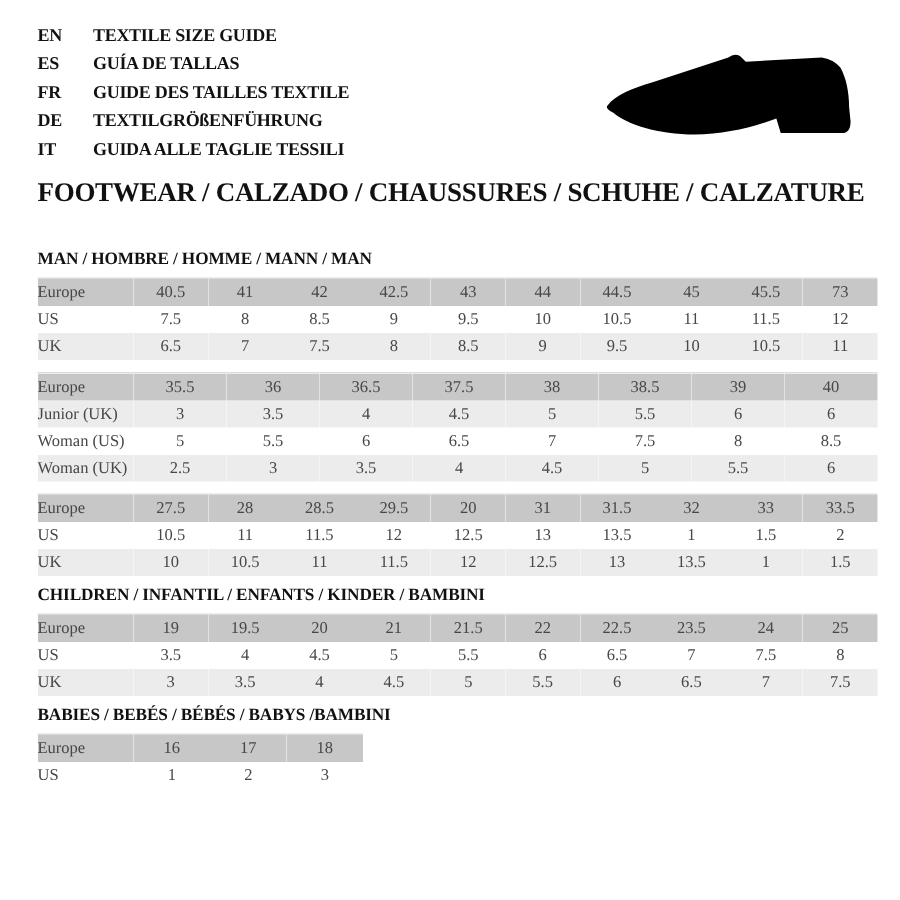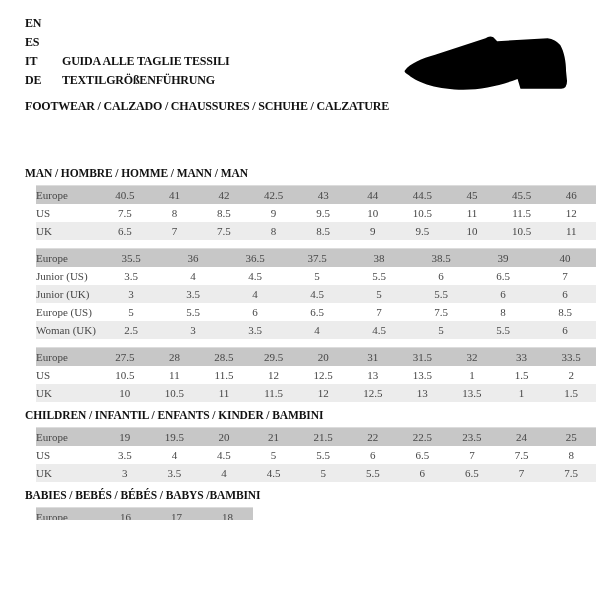--- a/index.html
+++ b/index.html
@@ -13,64 +13,70 @@
   }
   
   .header { position: absolute; left: 25px; top: 14px; }
   .lang-row { display: flex; line-height: 19px; }
   .lang-code, .lang-title {
     font-size: 12px; font-weight: bold; letter-spacing: -0.2px;
     color: var(--title-text, #111); white-space: nowrap;
   }
   .lang-code { width: 37px; flex: 0 0 37px; }
   .category {
-    margin-top: 9px; font-size: 12px; font-weight: bold;
+    margin-top: 9px; font-size: 18px; font-weight: bold;
     letter-spacing: -0.2px; color: var(--title-text, #111); white-space: nowrap;
   }
   
   .shoe { position: absolute; left: 390px; top: 15px; width: 195px; height: 97px; }
   .shoe path { fill: var(--icon-fill, #000); }
   
   .sections { position: absolute; left: 25px; top: 168px; width: 560px; }
   .size-section { margin: 0 0 8px 0; }
   .tbl-title {
     margin: 0 0 6px 0; font-size: 11.5px; line-height: 11px;
     font-weight: bold; letter-spacing: -0.1px;
     color: var(--title-text, #111); white-space: nowrap;
   }
   table.size-table {
     border-collapse: collapse; table-layout: fixed;
-    font-size: 11px; color: var(--tbl-text, #474747); margin-left: 11px;
+    font-size: 11px; color: var(--tbl-text, #474747);
   }
   table.size-table td { height: 18px; padding: 0; overflow: hidden; white-space: nowrap; }
   td.lbl { width: 64px; text-align: left; padding-left: 5px; }
   td.val { text-align: center; }
   tr.row-head td { background: var(--head-bg, #c7c7c7); border-top: 1px solid #dcdcdc; }
   tr.row-stripe td { background: var(--stripe-bg, #ececec); }
   tr.row-plain td { background: var(--plain-bg, #ffffff); }
 </style>
 </head>
 <body>
 
 <div class="page">
 
   <div class="header">
     <div class="lang-row">
       <span class="lang-code">EN</span>
+      <span class="lang-title">TEXTILE SIZE GUIDE</span>
     </div>
     <div class="lang-row">
       <span class="lang-code">ES</span>
+      <span class="lang-title">GUÍA DE TALLAS</span>
+    </div>
+    <div class="lang-row">
+      <span class="lang-code">FR</span>
+      <span class="lang-title">GUIDE DES TAILLES TEXTILE</span>
+    </div>
+    <div class="lang-row">
+      <span class="lang-code">DE</span>
+      <span class="lang-title">TEXTILGRÖßENFÜHRUNG</span>
     </div>
     <div class="lang-row">
       <span class="lang-code">IT</span>
       <span class="lang-title">GUIDA ALLE TAGLIE TESSILI</span>
-    </div>
-    <div class="lang-row">
-      <span class="lang-code">DE</span>
-      <span class="lang-title">TEXTILGRÖßENFÜHRUNG</span>
     </div>
     <div class="category">FOOTWEAR / CALZADO / CHAUSSURES / SCHUHE / CALZATURE</div>
   </div>
 
   <svg class="shoe" viewBox="0 0 200 100" xmlns="http://www.w3.org/2000/svg" aria-hidden="true">
     <path d="M 15 57
              C 20 50 32 45 46 41
              L 98 24
              Q 102 21 106 23
              L 110 27
@@ -95,21 +101,21 @@
               <td class="lbl">Europe</td>
               <td class="val">40.5</td>
               <td class="val">41</td>
               <td class="val">42</td>
               <td class="val">42.5</td>
               <td class="val">43</td>
               <td class="val">44</td>
               <td class="val">44.5</td>
               <td class="val">45</td>
               <td class="val">45.5</td>
-              <td class="val">46</td>
+              <td class="val">73</td>
             </tr>
             <tr class="row-plain">
               <td class="lbl">US</td>
               <td class="val">7.5</td>
               <td class="val">8</td>
               <td class="val">8.5</td>
               <td class="val">9</td>
               <td class="val">9.5</td>
               <td class="val">10</td>
               <td class="val">10.5</td>
@@ -140,44 +146,33 @@
               <td class="lbl">Europe</td>
               <td class="val">35.5</td>
               <td class="val">36</td>
               <td class="val">36.5</td>
               <td class="val">37.5</td>
               <td class="val">38</td>
               <td class="val">38.5</td>
               <td class="val">39</td>
               <td class="val">40</td>
             </tr>
-            <tr class="row-plain">
-              <td class="lbl">Junior (US)</td>
-              <td class="val">3.5</td>
-              <td class="val">4</td>
-              <td class="val">4.5</td>
-              <td class="val">5</td>
-              <td class="val">5.5</td>
-              <td class="val">6</td>
-              <td class="val">6.5</td>
-              <td class="val">7</td>
-            </tr>
             <tr class="row-stripe">
               <td class="lbl">Junior (UK)</td>
               <td class="val">3</td>
               <td class="val">3.5</td>
               <td class="val">4</td>
               <td class="val">4.5</td>
               <td class="val">5</td>
               <td class="val">5.5</td>
               <td class="val">6</td>
               <td class="val">6</td>
             </tr>
             <tr class="row-plain">
-              <td class="lbl">Europe (US)</td>
+              <td class="lbl">Woman (US)</td>
               <td class="val">5</td>
               <td class="val">5.5</td>
               <td class="val">6</td>
               <td class="val">6.5</td>
               <td class="val">7</td>
               <td class="val">7.5</td>
               <td class="val">8</td>
               <td class="val">8.5</td>
             </tr>
             <tr class="row-stripe">

